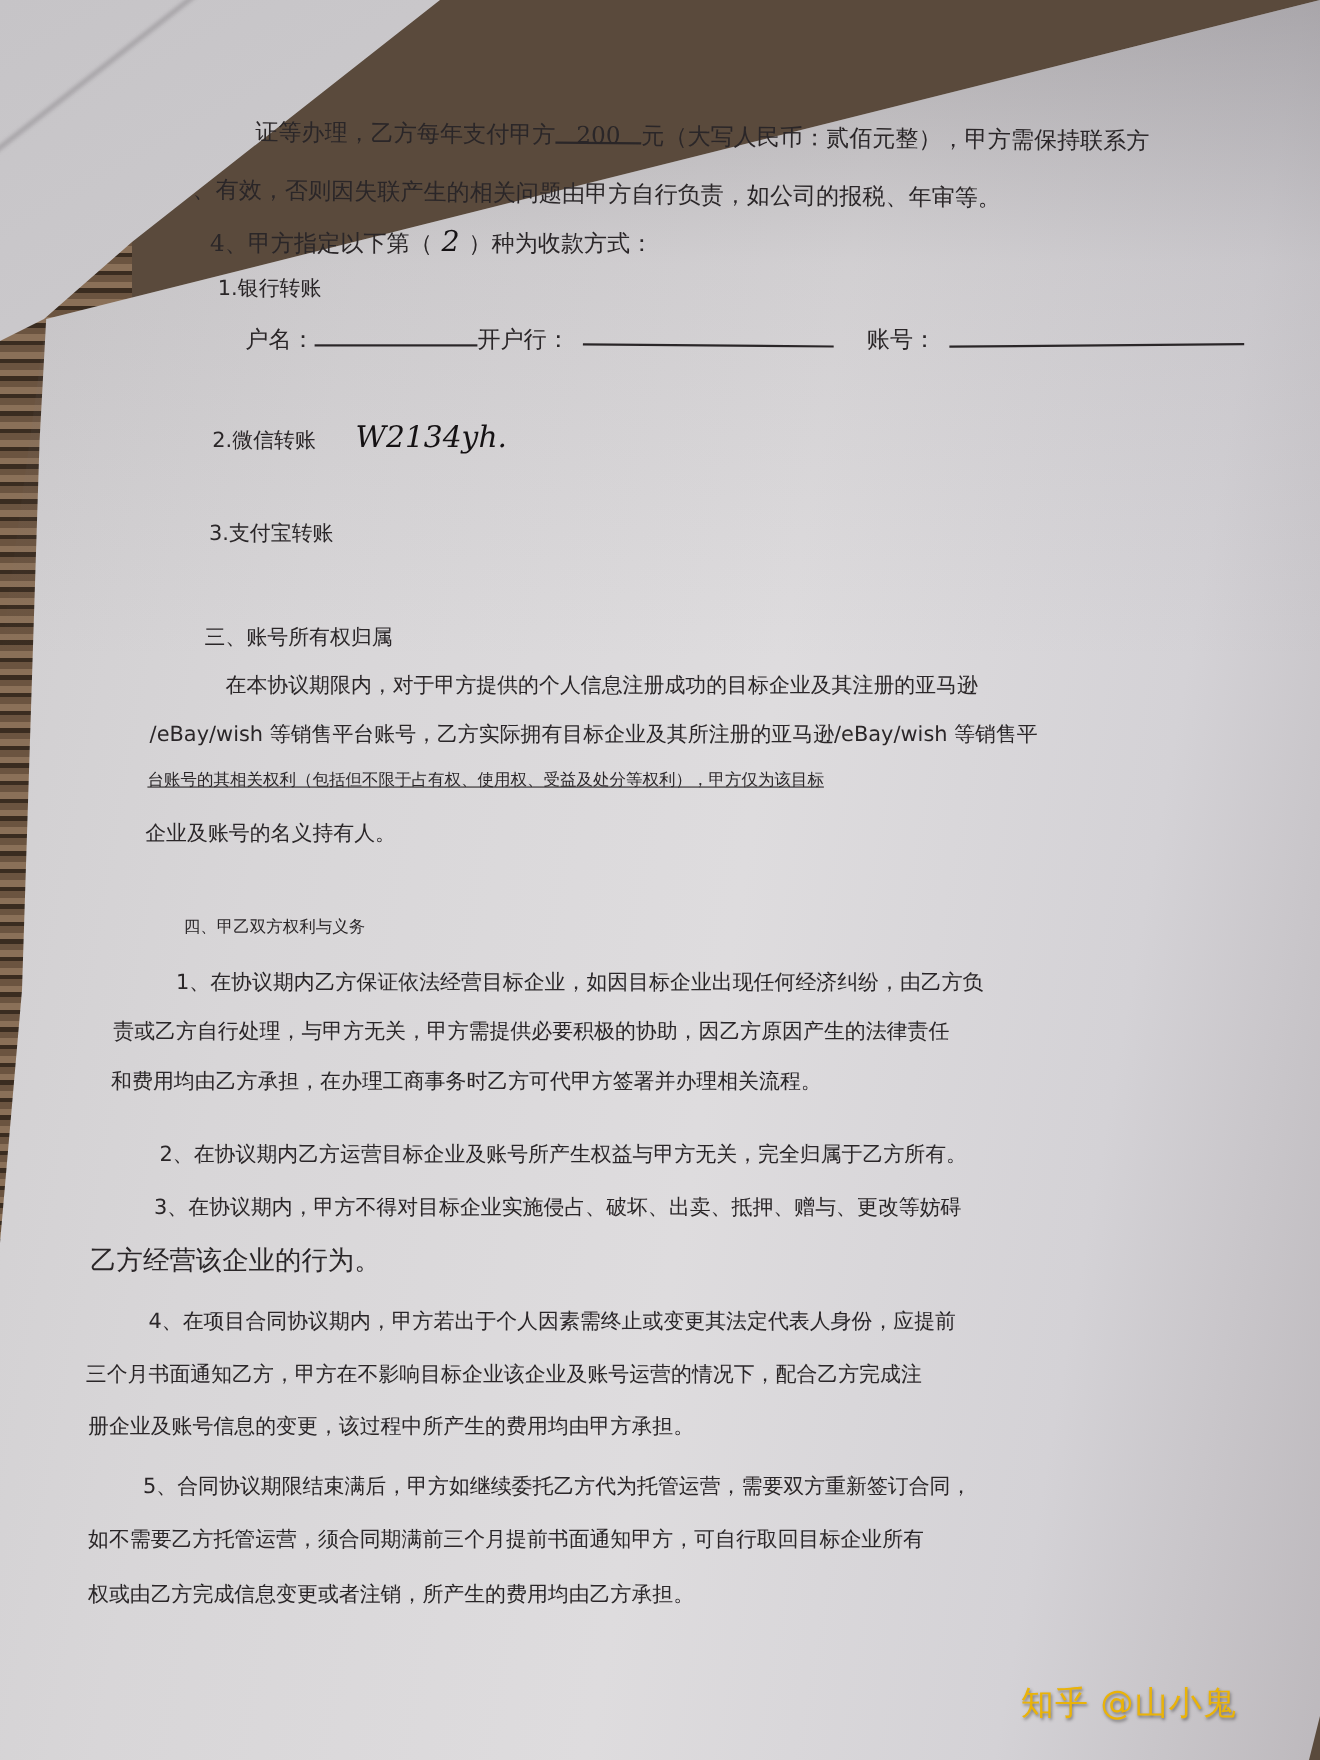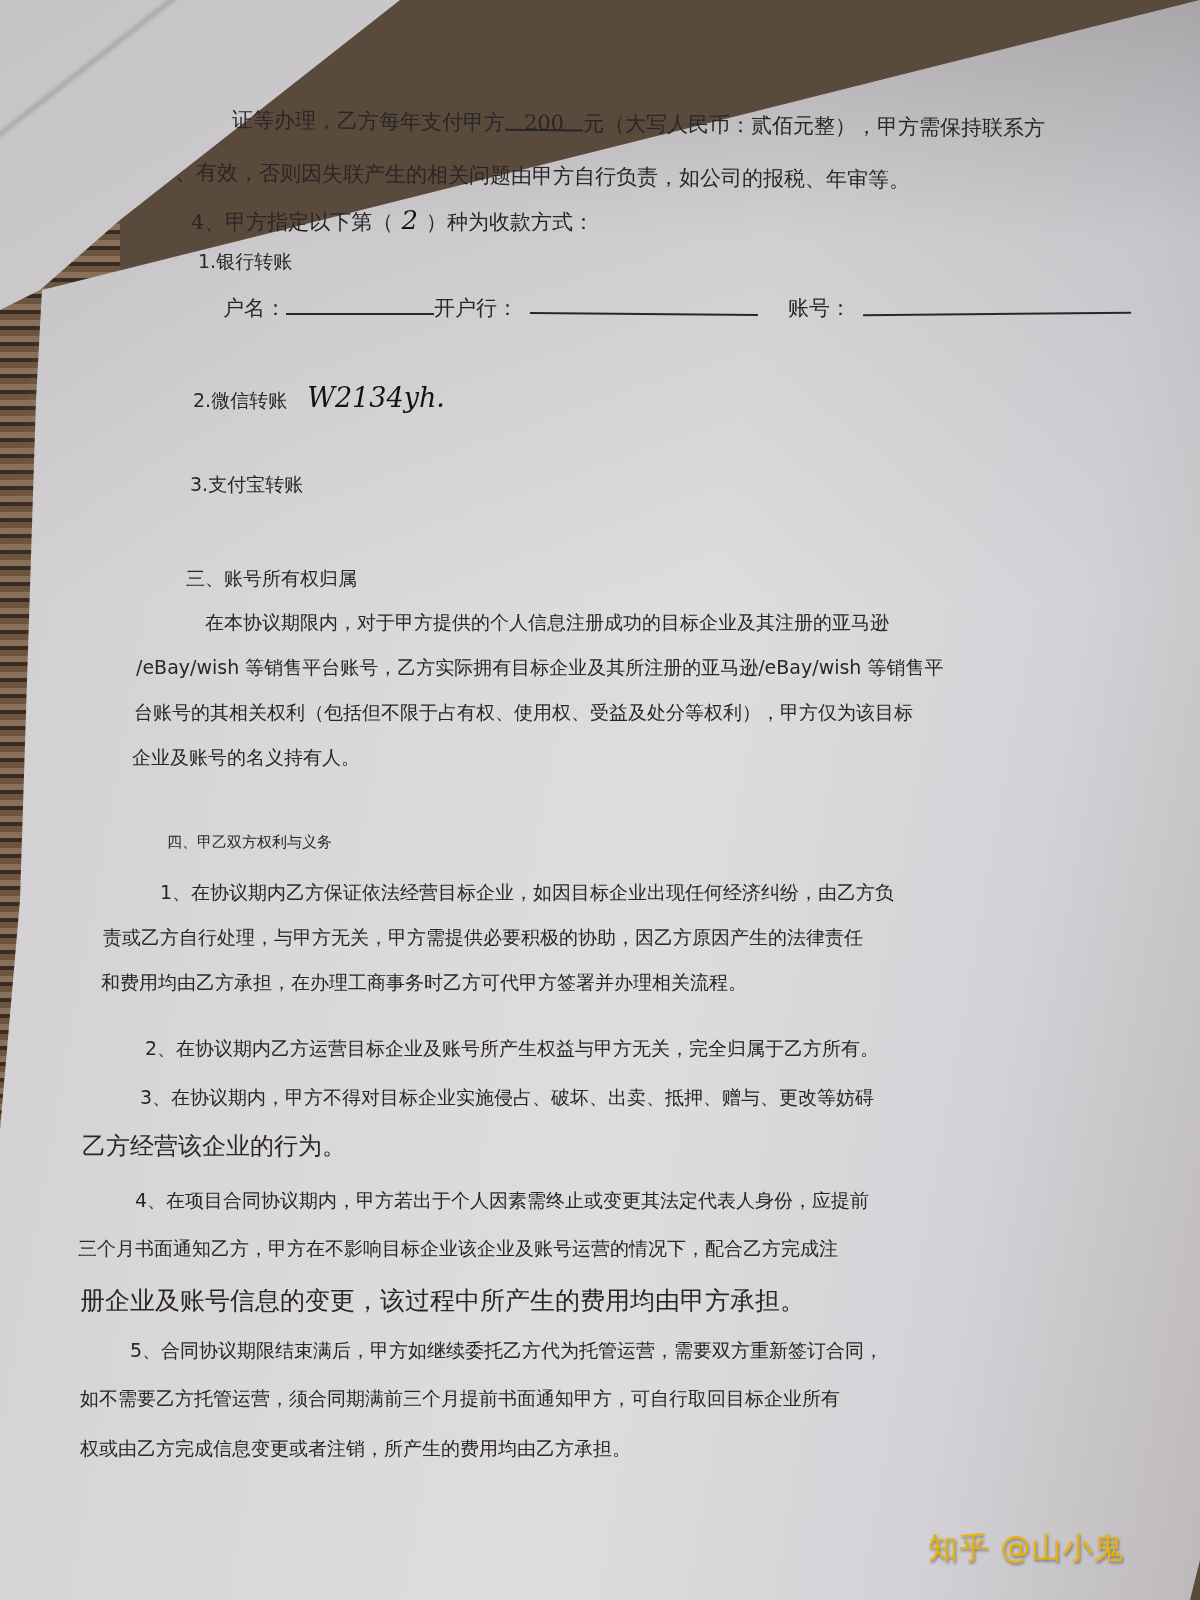--- a/index.html
+++ b/index.html
@@ -67,43 +67,43 @@
 </div>
 
 <div class="line" style="left:198px; top:249px; font-family:'DejaVu Sans',sans-serif; font-size:19px;">1.银行转账</div>
 
 <div class="line" style="left:196px; top:294px;margin-left:27px;">
   <span>户名：</span><span class="blank" style="width:148px;"></span><span>开户行：</span><span class="blank" style="width:228px; margin-left:12px; transform:rotate(0.5deg);"></span><span style="margin-left:30px;">账号：</span><span class="blank" style="width:268px; margin-left:12px; transform:rotate(-0.5deg);"></span>
 </div>
 
 <div class="line" style="left:193px; top:382px; font-family:'DejaVu Sans',sans-serif; font-size:19px;">
   <span>2.微信转账</span>
-  <span class="hand" style="font-size:27px; margin-left:14px;">W2134yh.</span>
+  <span class="hand" style="font-size:27px; margin-left:30px;">W2134yh.</span>
 </div>
 
 <div class="line" style="left:190px; top:472px; font-family:'DejaVu Sans',sans-serif; font-size:19px;">3.支付宝转账</div>
 
 <div class="line" style="left:186px; top:566px; font-family:'DejaVu Sans',sans-serif; font-size:19px;">三、账号所有权归属</div>
 <div class="line" style="left:205px; top:610px; font-family:'DejaVu Sans',sans-serif; font-size:19px;">在本协议期限内，对于甲方提供的个人信息注册成功的目标企业及其注册的亚马逊</div>
 <div class="line" style="left:136px; top:655px; font-family:'DejaVu Sans',sans-serif; font-size:19px;">/eBay/wish 等销售平台账号，乙方实际拥有目标企业及其所注册的亚马逊/eBay/wish 等销售平</div>
-<div class="line" style="left:134px; top:700px; font-family:'DejaVu Sans',sans-serif; font-size:19px;">台账号的其相关权利（包括但不限于占有权、使用权、受益及处分等权利），甲方仅为该目标</div>
+<div class="line" style="left:134px; top:700px; font-family:'DejaVu Sans',sans-serif; font-size:15px;text-decoration:underline;">台账号的其相关权利（包括但不限于占有权、使用权、受益及处分等权利），甲方仅为该目标</div>
 <div class="line" style="left:132px; top:745px; font-family:'DejaVu Sans',sans-serif; font-size:19px;">企业及账号的名义持有人。</div>
 
 <div class="line" style="left:167px; top:833px; font-family:Liberation Mono, monospace; font-size:15px;">四、甲乙双方权利与义务</div>
 
 <div class="line" style="left:160px; top:880px; font-family:'DejaVu Sans',sans-serif; font-size:19px;">1、在协议期内乙方保证依法经营目标企业，如因目标企业出现任何经济纠纷，由乙方负</div>
 <div class="line" style="left:103px; top:925px; font-family:'DejaVu Sans',sans-serif; font-size:19px;">责或乙方自行处理，与甲方无关，甲方需提供必要积极的协助，因乙方原因产生的法律责任</div>
 <div class="line" style="left:101px; top:970px; font-family:'DejaVu Sans',sans-serif; font-size:19px;">和费用均由乙方承担，在办理工商事务时乙方可代甲方签署并办理相关流程。</div>
 
 <div class="line" style="left:145px; top:1036px; font-family:'DejaVu Sans',sans-serif; font-size:19px;">2、在协议期内乙方运营目标企业及账号所产生权益与甲方无关，完全归属于乙方所有。</div>
 
 <div class="line" style="left:140px; top:1085px; font-family:'DejaVu Sans',sans-serif; font-size:19px;">3、在协议期内，甲方不得对目标企业实施侵占、破坏、出卖、抵押、赠与、更改等妨碍</div>
 <div class="line" style="left:82px; top:1130px; font-family:Liberation Serif, serif; font-size:24px;">乙方经营该企业的行为。</div>
 
 <div class="line" style="left:135px; top:1188px; font-family:'DejaVu Sans',sans-serif; font-size:19px;">4、在项目合同协议期内，甲方若出于个人因素需终止或变更其法定代表人身份，应提前</div>
 <div class="line" style="left:78px; top:1236px; font-family:Liberation Sans, sans-serif; font-size:19px;">三个月书面通知乙方，甲方在不影响目标企业该企业及账号运营的情况下，配合乙方完成注</div>
-<div class="line" style="left:80px; top:1284px; font-family:Liberation Serif, serif; font-size:25px;">册企业及账号信息的变更，该过程中所产生的费用均由甲方承担。</div>
+<div class="line" style="left:80px; top:1284px; font-family:Liberation Serif, serif; font-size:19px;">册企业及账号信息的变更，该过程中所产生的费用均由甲方承担。</div>
 
 <div class="line" style="left:130px; top:1338px; font-family:'DejaVu Sans',sans-serif; font-size:19px;">5、合同协议期限结束满后，甲方如继续委托乙方代为托管运营，需要双方重新签订合同，</div>
 <div class="line" style="left:80px; top:1386px; font-family:'DejaVu Sans',sans-serif; font-size:19px;">如不需要乙方托管运营，须合同期满前三个月提前书面通知甲方，可自行取回目标企业所有</div>
 <div class="line" style="left:80px; top:1436px; font-family:'DejaVu Sans',sans-serif; font-size:19px;">权或由乙方完成信息变更或者注销，所产生的费用均由乙方承担。</div>
 
 <div class="watermark">知乎 @山小鬼</div>
 
 </body></html>

